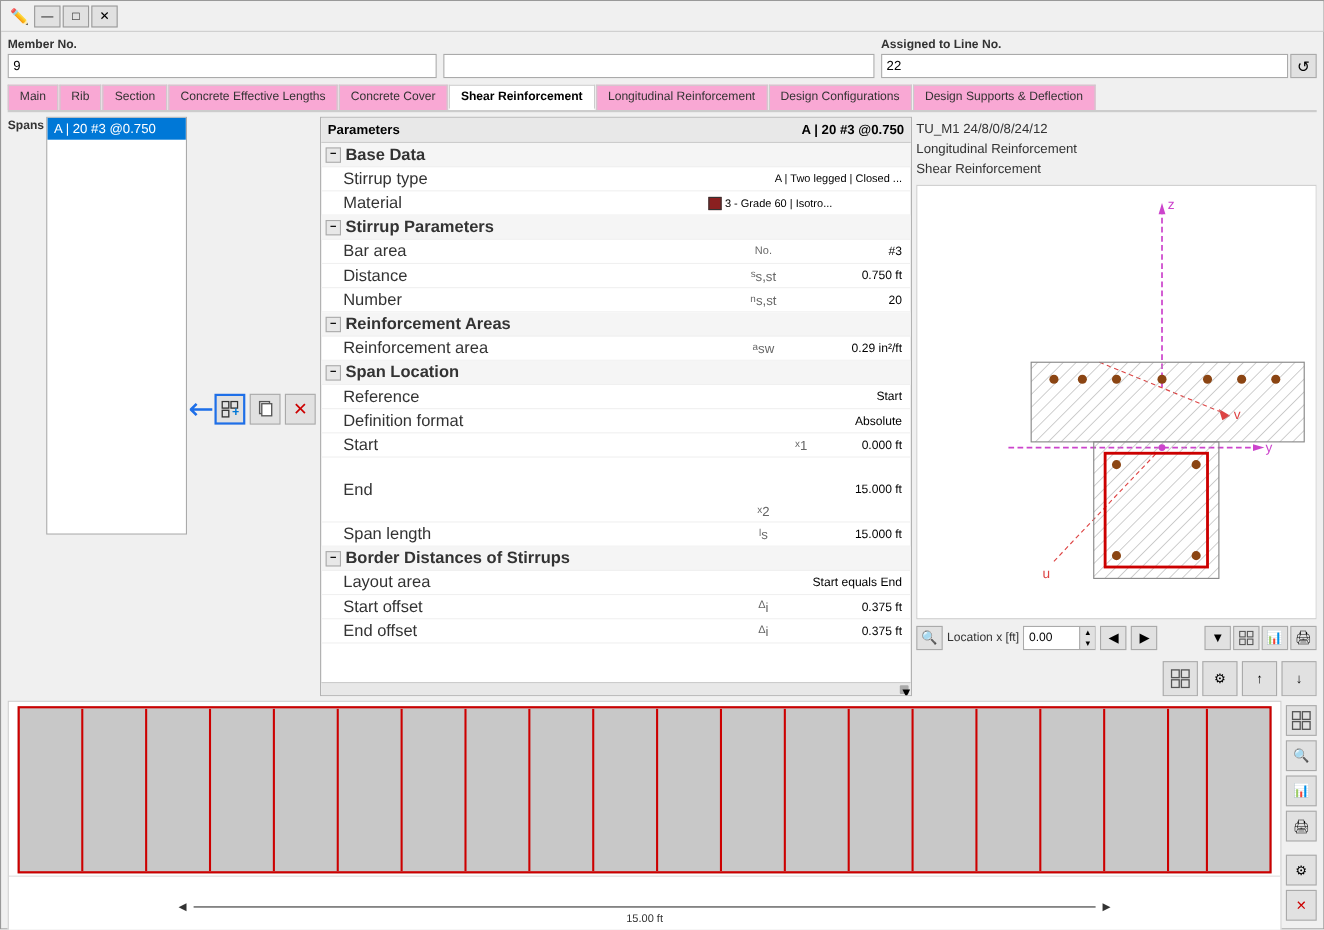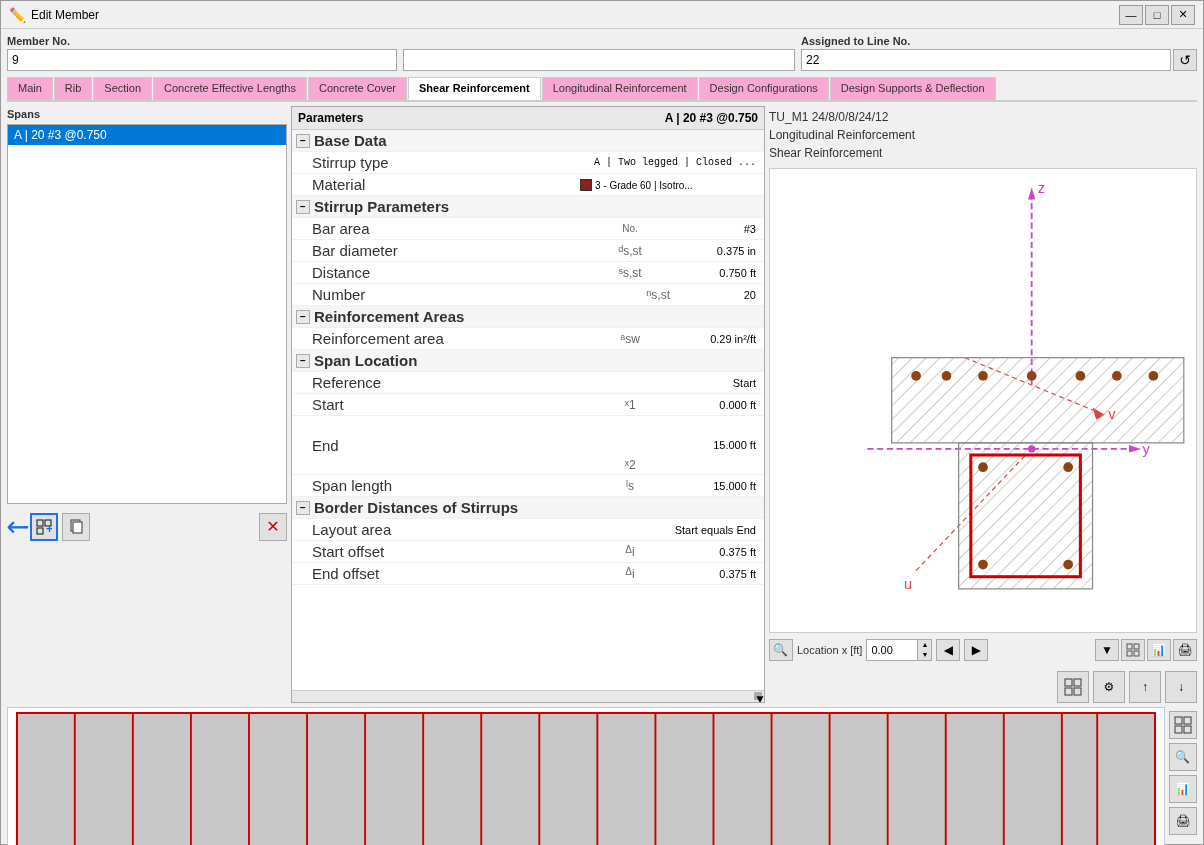--- a/index.html
+++ b/index.html
@@ -21,21 +21,21 @@
     .field-input { border: 1px solid #aaa; background: white; padding: 2px 4px; height: 22px; width: 390px; font-size: 12px; }
     .field-input-right { border: 1px solid #aaa; background: white; padding: 2px 4px; height: 22px; width: 370px; font-size: 12px; }
     .reset-btn { border: 1px solid #aaa; background: #e1e1e1; width: 24px; height: 22px; display: flex; align-items: center; justify-content: center; cursor: pointer; font-size: 14px; }
     
     .tab-bar { display: flex; border-bottom: 2px solid #ccc; background: #f0f0f0; flex-wrap: nowrap; }
     .tab { padding: 4px 10px; border: 1px solid #ccc; border-bottom: none; background: #f9a8d4; cursor: pointer; font-size: 11px; color: #333; margin-right: 1px; white-space: nowrap; }
     .tab.active { background: white; border-bottom: 2px solid white; font-weight: 600; color: #000; }
     
     .main-content { flex: 1; display: flex; gap: 4px; overflow: hidden; }
     
-    .left-panel { width: 280px; display: flex; flex-direction: column; gap: 2px; }
+    .left-panel { width: 280px; display: flex; flex-direction: row; gap: 2px; }
     .spans-label { font-size: 11px; color: #333; font-weight: 600; padding: 2px 0; }
     .spans-list { border: 1px solid #aaa; background: white; flex: 1; max-height: 380px; overflow-y: auto; }
     .span-item { padding: 3px 6px; cursor: pointer; }
     .span-item.selected { background: #0078d7; color: white; }
     
     .bottom-left { display: flex; gap: 4px; margin-top: 4px; align-items: center; }
     .icon-btn { width: 28px; height: 28px; border: 1px solid #aaa; background: #e1e1e1; display: flex; align-items: center; justify-content: center; cursor: pointer; font-size: 14px; }
     .icon-btn.active { border: 2px solid #0078d7; }
     .icon-btn-delete { width: 28px; height: 28px; border: 1px solid #aaa; background: #e1e1e1; display: flex; align-items: center; justify-content: center; cursor: pointer; color: #cc0000; font-size: 16px; margin-left: auto; }
     .arrow-indicator { color: #1e6fe8; font-size: 28px; transform: rotate(45deg); display: inline-block; margin-right: -4px; }
@@ -46,21 +46,21 @@
     
     .tree-row { display: flex; align-items: center; padding: 2px 4px; border-bottom: 1px solid #f0f0f0; }
     .tree-row.section-header { background: #f5f5f5; font-weight: 600; }
     .tree-indent { width: 16px; flex-shrink: 0; }
     .tree-expand { width: 14px; height: 14px; border: 1px solid #aaa; background: #e8e8e8; display: flex; align-items: center; justify-content: center; cursor: pointer; font-size: 10px; flex-shrink: 0; margin-right: 4px; }
     .tree-label { flex: 1; font-size: 15px; color: #333; }
     .tree-symbol { width: 80px; font-size: 10px; color: #666; text-align: center; flex-shrink: 0; }
     .tree-value { width: 90px; font-size: 11px; text-align: right; padding-right: 4px; flex-shrink: 0; color: #000; }
     .color-swatch { width: 12px; height: 12px; background: #8b2020; border: 1px solid #333; display: inline-block; margin-right: 3px; vertical-align: middle; }
     
-    .right-panel { width: 428px; display: flex; flex-direction: column; gap: 4px; }
+    .right-panel { width: 364px; display: flex; flex-direction: column; gap: 4px; }
     .cross-section-info { font-size: 11px; color: #333; padding: 2px 0; line-height: 1.5; }
     
     .cross-section-view { flex: 1; background: white; border: 1px solid #ccc; display: flex; align-items: center; justify-content: center; min-height: 320px; position: relative; overflow: hidden; }
     
     .location-bar { display: flex; align-items: center; gap: 4px; padding: 2px 0; }
     .location-label { font-size: 11px; color: #333; text-align: center; }
     .location-input-wrap { display: flex; align-items: center; border: 1px solid #aaa; background: white; }
     .location-input { border: none; outline: none; width: 50px; padding: 2px 4px; font-size: 11px; }
     .location-spin { display: flex; flex-direction: column; }
     .spin-btn { width: 14px; height: 10px; background: #e1e1e1; border: none; border-left: 1px solid #aaa; cursor: pointer; font-size: 7px; display: flex; align-items: center; justify-content: center; padding: 0; }
@@ -68,21 +68,20 @@
     .view-btn { width: 24px; height: 22px; border: 1px solid #aaa; background: #e1e1e1; display: flex; align-items: center; justify-content: center; cursor: pointer; font-size: 12px; }
     .side-btn { width: 28px; height: 28px; border: 1px solid #aaa; background: #e1e1e1; display: flex; align-items: center; justify-content: center; cursor: pointer; font-size: 12px; }
   </style>
 </head>
 <body>
 
 <div class="window">
 
   <div class="title-bar">
     <span class="title-bar-icon">✏️</span>
-    <span class="title-bar-text">Edit Member</span>
     <div class="title-bar-controls">
       <button class="title-btn">—</button>
       <button class="title-btn">□</button>
       <button class="title-btn close">✕</button>
     </div>
   </div>
 
   <div class="content-area">
 
     <div class="top-fields">
@@ -152,21 +151,21 @@
           <div class="tree-row section-header">
             <div class="tree-expand">−</div>
             <div class="tree-label">Base Data</div>
             <div class="tree-symbol"></div>
             <div class="tree-value"></div>
           </div>
           <div class="tree-row">
             <div class="tree-indent"></div>
             <div class="tree-label">Stirrup type</div>
             <div class="tree-symbol"></div>
-            <div class="tree-value" style="width:180px;font-size:10px;font-family:Liberation Mono, monospace;">A | Two legged | Closed ...</div>
+            <div class="tree-value" style="width:180px;font-size:10px;">A | Two legged | Closed ...</div>
           </div>
           <div class="tree-row">
             <div class="tree-indent"></div>
             <div class="tree-label">Material</div>
             <div class="tree-symbol"></div>
             <div class="tree-value" style="width:180px;font-size:10px;display:flex;align-items:flex-end;"><span class="color-swatch"></span>3 - Grade 60 | Isotro...</div>
           </div>
 
           <div class="tree-row section-header">
             <div class="tree-expand">−</div>
@@ -175,34 +174,28 @@
             <div class="tree-value"></div>
           </div>
           <div class="tree-row">
             <div class="tree-indent"></div>
             <div class="tree-label">Bar area</div>
             <div class="tree-symbol">No.</div>
             <div class="tree-value">#3</div>
           </div>
           <div class="tree-row">
             <div class="tree-indent"></div>
-            <div class="tree-label">Bar diameter</div>
-            <div class="tree-symbol" style="font-size:9px;">d<sub>s,st</sub></div>
-            <div class="tree-value">0.375 in</div>
-          </div>
-          <div class="tree-row">
-            <div class="tree-indent"></div>
             <div class="tree-label">Distance</div>
             <div class="tree-symbol" style="font-size:9px;">s<sub>s,st</sub></div>
             <div class="tree-value">0.750 ft</div>
           </div>
           <div class="tree-row">
             <div class="tree-indent"></div>
             <div class="tree-label">Number</div>
-            <div class="tree-symbol" style="font-size:9px;text-align:right;">n<sub>s,st</sub></div>
+            <div class="tree-symbol" style="font-size:9px;">n<sub>s,st</sub></div>
             <div class="tree-value">20</div>
           </div>
 
           <div class="tree-row section-header">
             <div class="tree-expand">−</div>
             <div class="tree-label">Reinforcement Areas</div>
             <div class="tree-symbol"></div>
             <div class="tree-value"></div>
           </div>
           <div class="tree-row">
@@ -219,22 +212,28 @@
             <div class="tree-value"></div>
           </div>
           <div class="tree-row">
             <div class="tree-indent"></div>
             <div class="tree-label">Reference</div>
             <div class="tree-symbol"></div>
             <div class="tree-value">Start</div>
           </div>
           <div class="tree-row">
             <div class="tree-indent"></div>
+            <div class="tree-label">Definition format</div>
+            <div class="tree-symbol"></div>
+            <div class="tree-value">Absolute</div>
+          </div>
+          <div class="tree-row">
+            <div class="tree-indent"></div>
             <div class="tree-label">Start</div>
-            <div class="tree-symbol" style="font-size:9px;">x<sub>1</sub></div>
+            <div class="tree-symbol" style="font-size:9px;text-align:right;">x<sub>1</sub></div>
             <div class="tree-value">0.000 ft</div>
           </div>
           <div class="tree-row">
             <div class="tree-indent"></div>
             <div class="tree-label">End</div>
             <div class="tree-symbol" style="font-size:9px;margin-top:40px;">x<sub>2</sub></div>
             <div class="tree-value">15.000 ft</div>
           </div>
           <div class="tree-row">
             <div class="tree-indent"></div>

